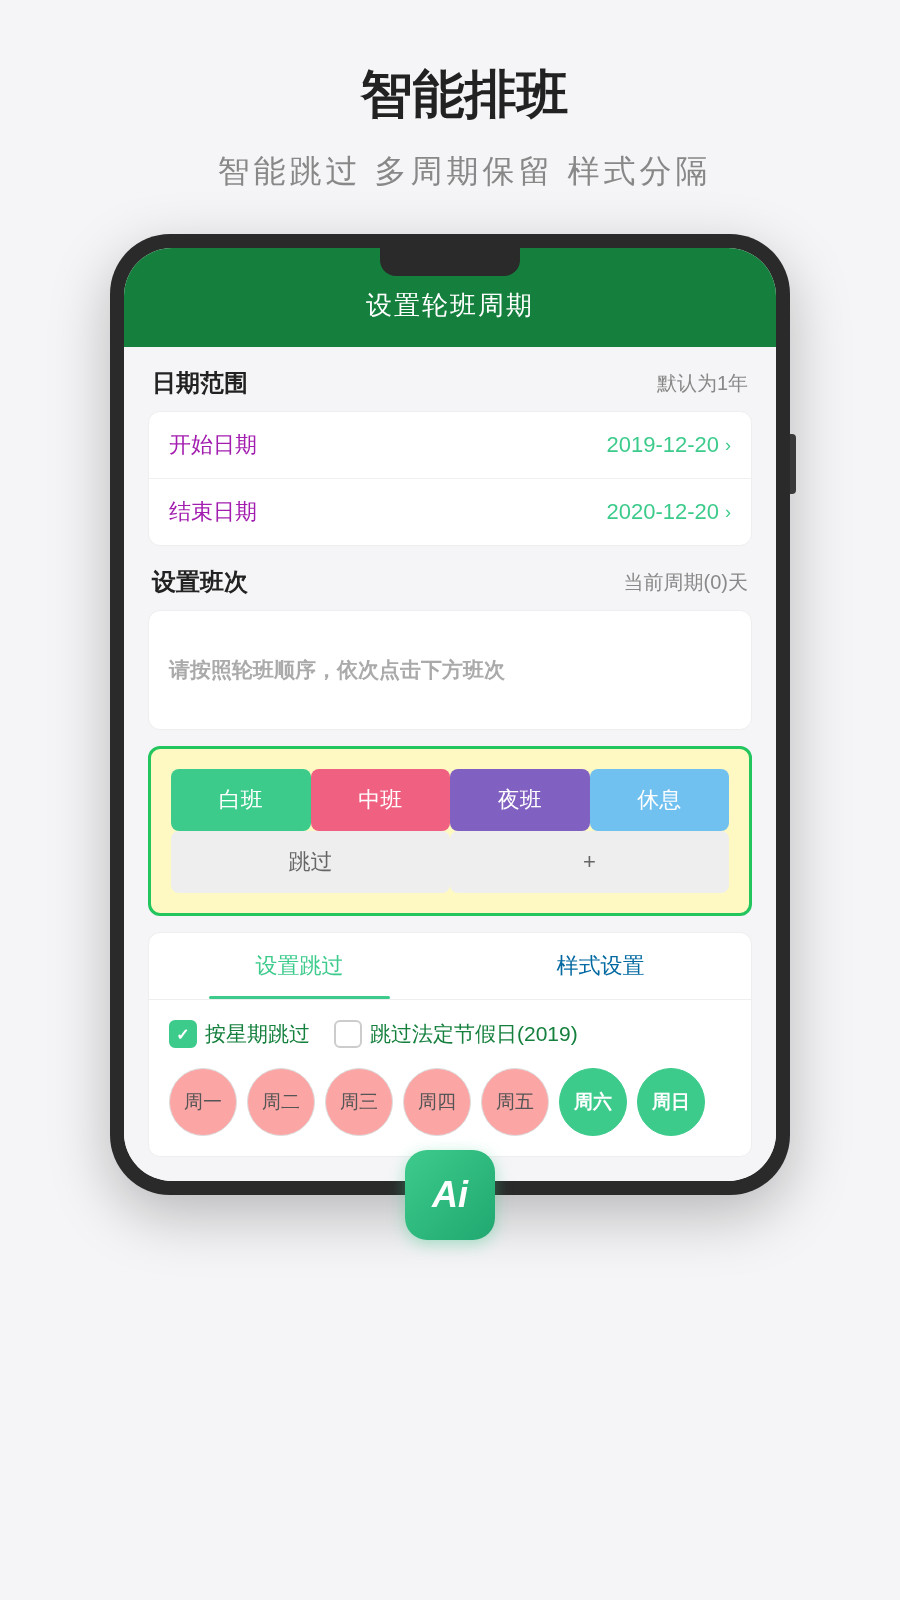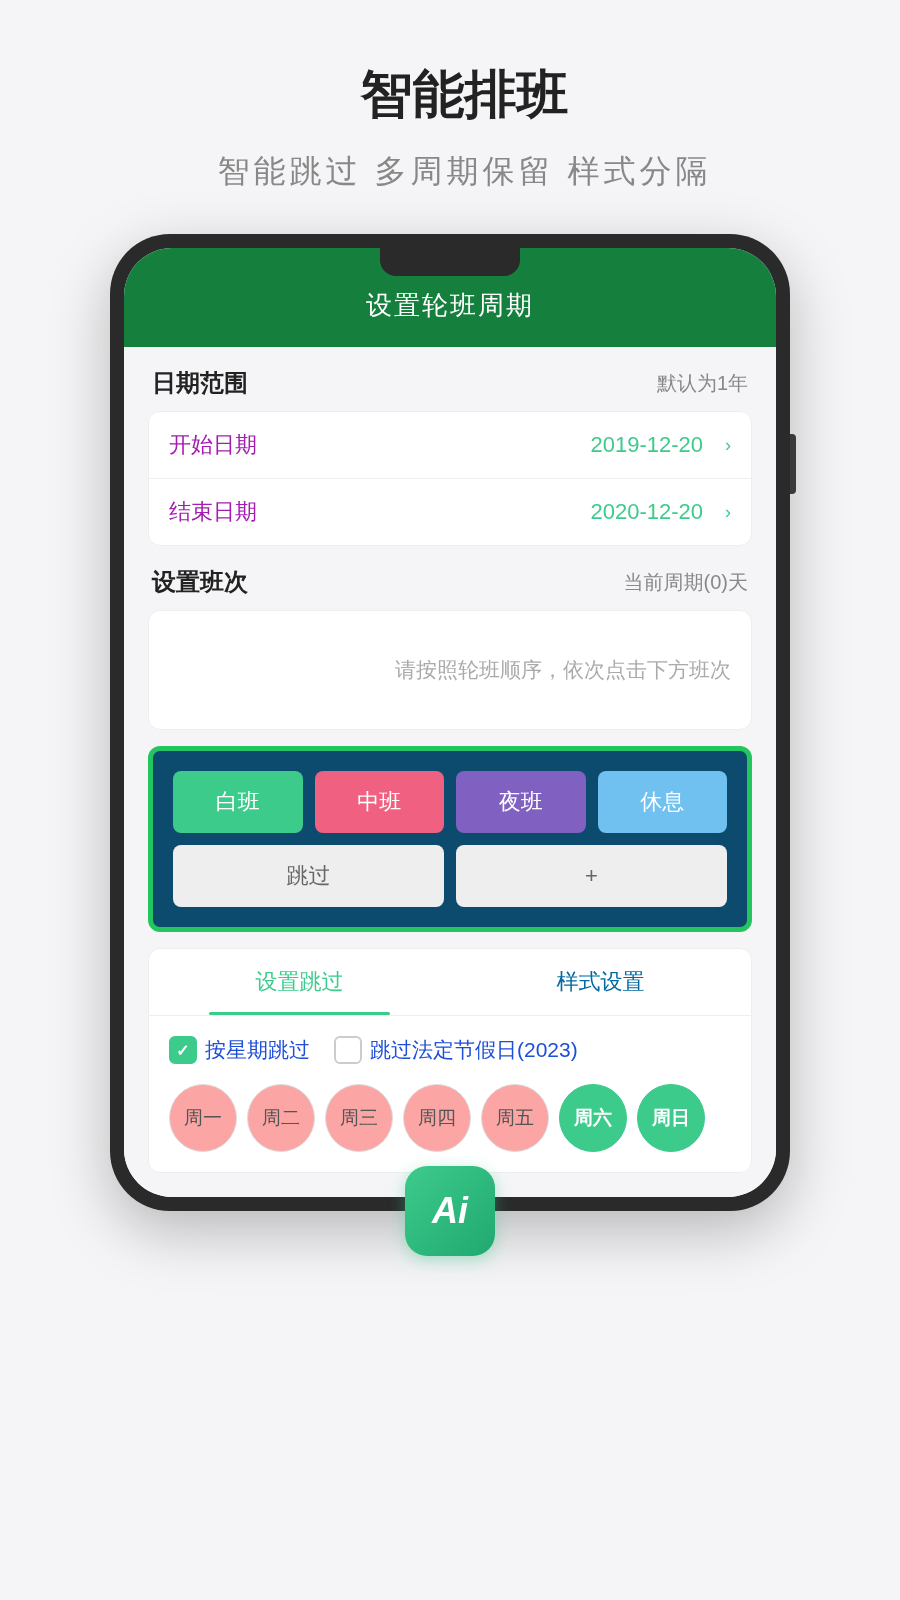--- a/index.html
+++ b/index.html
@@ -133,21 +133,21 @@
     }
 
     .card-label {
       font-size: 22px;
       color: #a21caf;
     }
 
     .card-value {
       display: flex;
       align-items: center;
-      gap: 22px;
+      gap: 6px;
       font-size: 22px;
       color: #3dcb8c;
     }
 
     .chevron-icon {
       font-size: 18px;
       color: #3dcb8c;
     }
 
     
@@ -155,39 +155,39 @@
       margin-top: 0;
     }
 
     .shift-instruction-card {
       background: #fff;
       border-radius: 12px;
       border: 1px solid #eee;
       min-height: 120px;
       display: flex;
       align-items: center;
-      justify-content: flex-end;
+      justify-content: flex-start;
       padding: 30px 20px;
+      font-weight: bold;
     }
 
     .shift-instruction-text {
       font-size: 21px;
       color: #aaa;
       text-align: center;
     }
 
     
     .shift-buttons {
       display: flex;
       flex-wrap: wrap;
-      gap: 12px;
       margin-top: 16px;
-      background: #0c4a6e;
+      background: #fef9c3;
       border-radius: 12px;
-      border: 5px solid #22c55e;
+      border: 3px solid #22c55e;
       padding: 20px;
     }
 
     .shift-btn {
       border: none;
       border-radius: 8px;
       font-size: 22px;
       font-weight: 500;
       padding: 16px 0;
       cursor: pointer;
@@ -281,21 +281,21 @@
     }
 
     .checkbox-check {
       color: #fff;
       font-size: 16px;
       font-weight: 700;
     }
 
     .checkbox-label {
       font-size: 21px;
-      color: #1d4ed8;
+      color: #15803d;
     }
 
     
     .day-pills {
       display: flex;
       gap: 10px;
       flex-wrap: wrap;
     }
 
     .day-pill {
@@ -412,21 +412,21 @@
             <div class="checkbox-item">
               <div class="checkbox-box">
                 <span class="checkbox-check">✓</span>
               </div>
               <span class="checkbox-label">按星期跳过</span>
             </div>
             <div class="checkbox-item">
               <div class="checkbox-box unchecked">
                 <span class="checkbox-check"></span>
               </div>
-              <span class="checkbox-label">跳过法定节假日(2023)</span>
+              <span class="checkbox-label">跳过法定节假日(2019)</span>
             </div>
           </div>
           <div class="day-pills">
             <div class="day-pill">周一</div>
             <div class="day-pill">周二</div>
             <div class="day-pill">周三</div>
             <div class="day-pill">周四</div>
             <div class="day-pill">周五</div>
             <div class="day-pill active">周六</div>
             <div class="day-pill active">周日</div>

